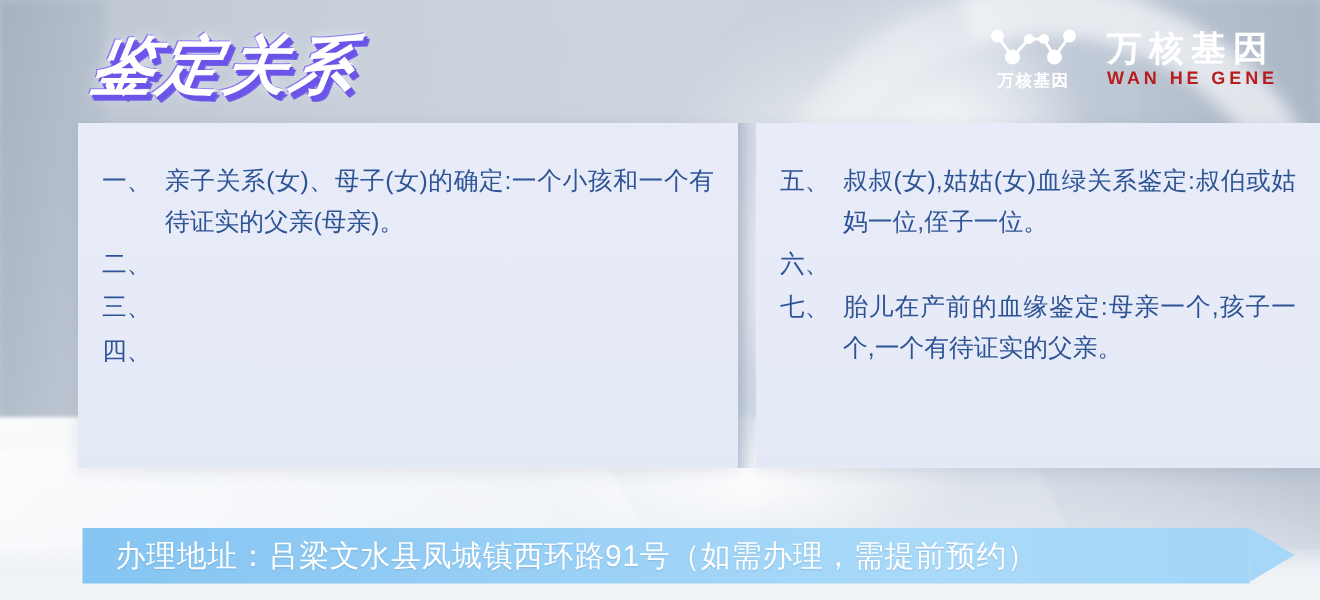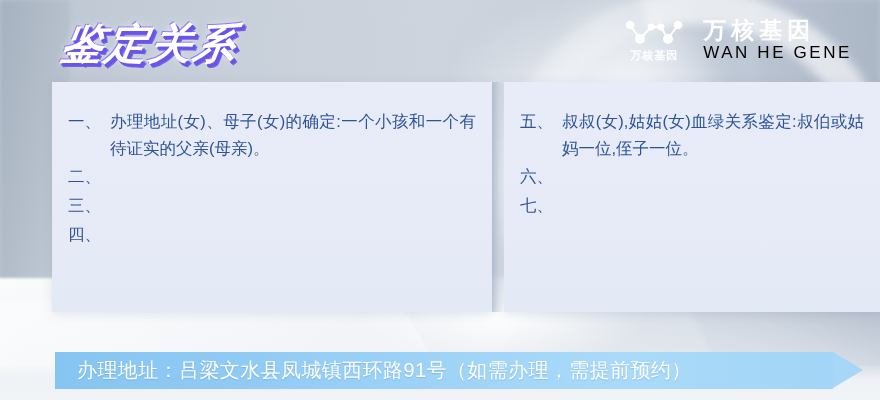--- a/index.html
+++ b/index.html
@@ -174,23 +174,23 @@
     gap: 2px;
   }
   .logo-cn {
     font-size: 23px;
     font-weight: 700;
     color: #ffffff;
     letter-spacing: 5px;
     line-height: 1.05;
   }
   .logo-en {
-    font-size: 17px;
-    font-weight: 400;
-    color: #000000;
+    font-size: 12px;
+    font-weight: 700;
+    color: #b91c1c;
     letter-spacing: 2.6px;
     line-height: 1.05;
   }
 
   
   .panel {
     position: absolute;
     top: 82px;
     height: 230px;
     background: linear-gradient(180deg, #e8ecf8 0%, #e6ebf7 55%, #e4e9f6 100%);
@@ -316,21 +316,21 @@
     <div class="logo-words">
       <div class="logo-cn">万核基因</div>
       <div class="logo-en">WAN HE GENE</div>
     </div>
   </div>
 
   <div class="panel panel-left">
     <div class="list">
       <div class="item">
         <span class="item-num">一、</span>
-        <span class="item-text">办理地址(女)、母子(女)的确定:一个小孩和一个有待证实的父亲(母亲)。</span>
+        <span class="item-text">亲子关系(女)、母子(女)的确定:一个小孩和一个有待证实的父亲(母亲)。</span>
       </div>
       <div class="item">
         <span class="item-num">二、</span>
       </div>
       <div class="item">
         <span class="item-num">三、</span>
       </div>
       <div class="item">
         <span class="item-num">四、</span>
       </div>
@@ -341,20 +341,21 @@
     <div class="list">
       <div class="item">
         <span class="item-num">五、</span>
         <span class="item-text">叔叔(女),姑姑(女)血绿关系鉴定:叔伯或姑妈一位,侄子一位。</span>
       </div>
       <div class="item">
         <span class="item-num">六、</span>
       </div>
       <div class="item">
         <span class="item-num">七、</span>
+        <span class="item-text">胎儿在产前的血缘鉴定:母亲一个,孩子一个,一个有待证实的父亲。</span>
       </div>
     </div>
   </div>
 
   <div class="banner">
     <div class="banner-body"></div>
     <div class="banner-arrow"></div>
     <div class="banner-text">办理地址：吕梁文水县凤城镇西环路91号（如需办理，需提前预约）</div>
   </div>
 

